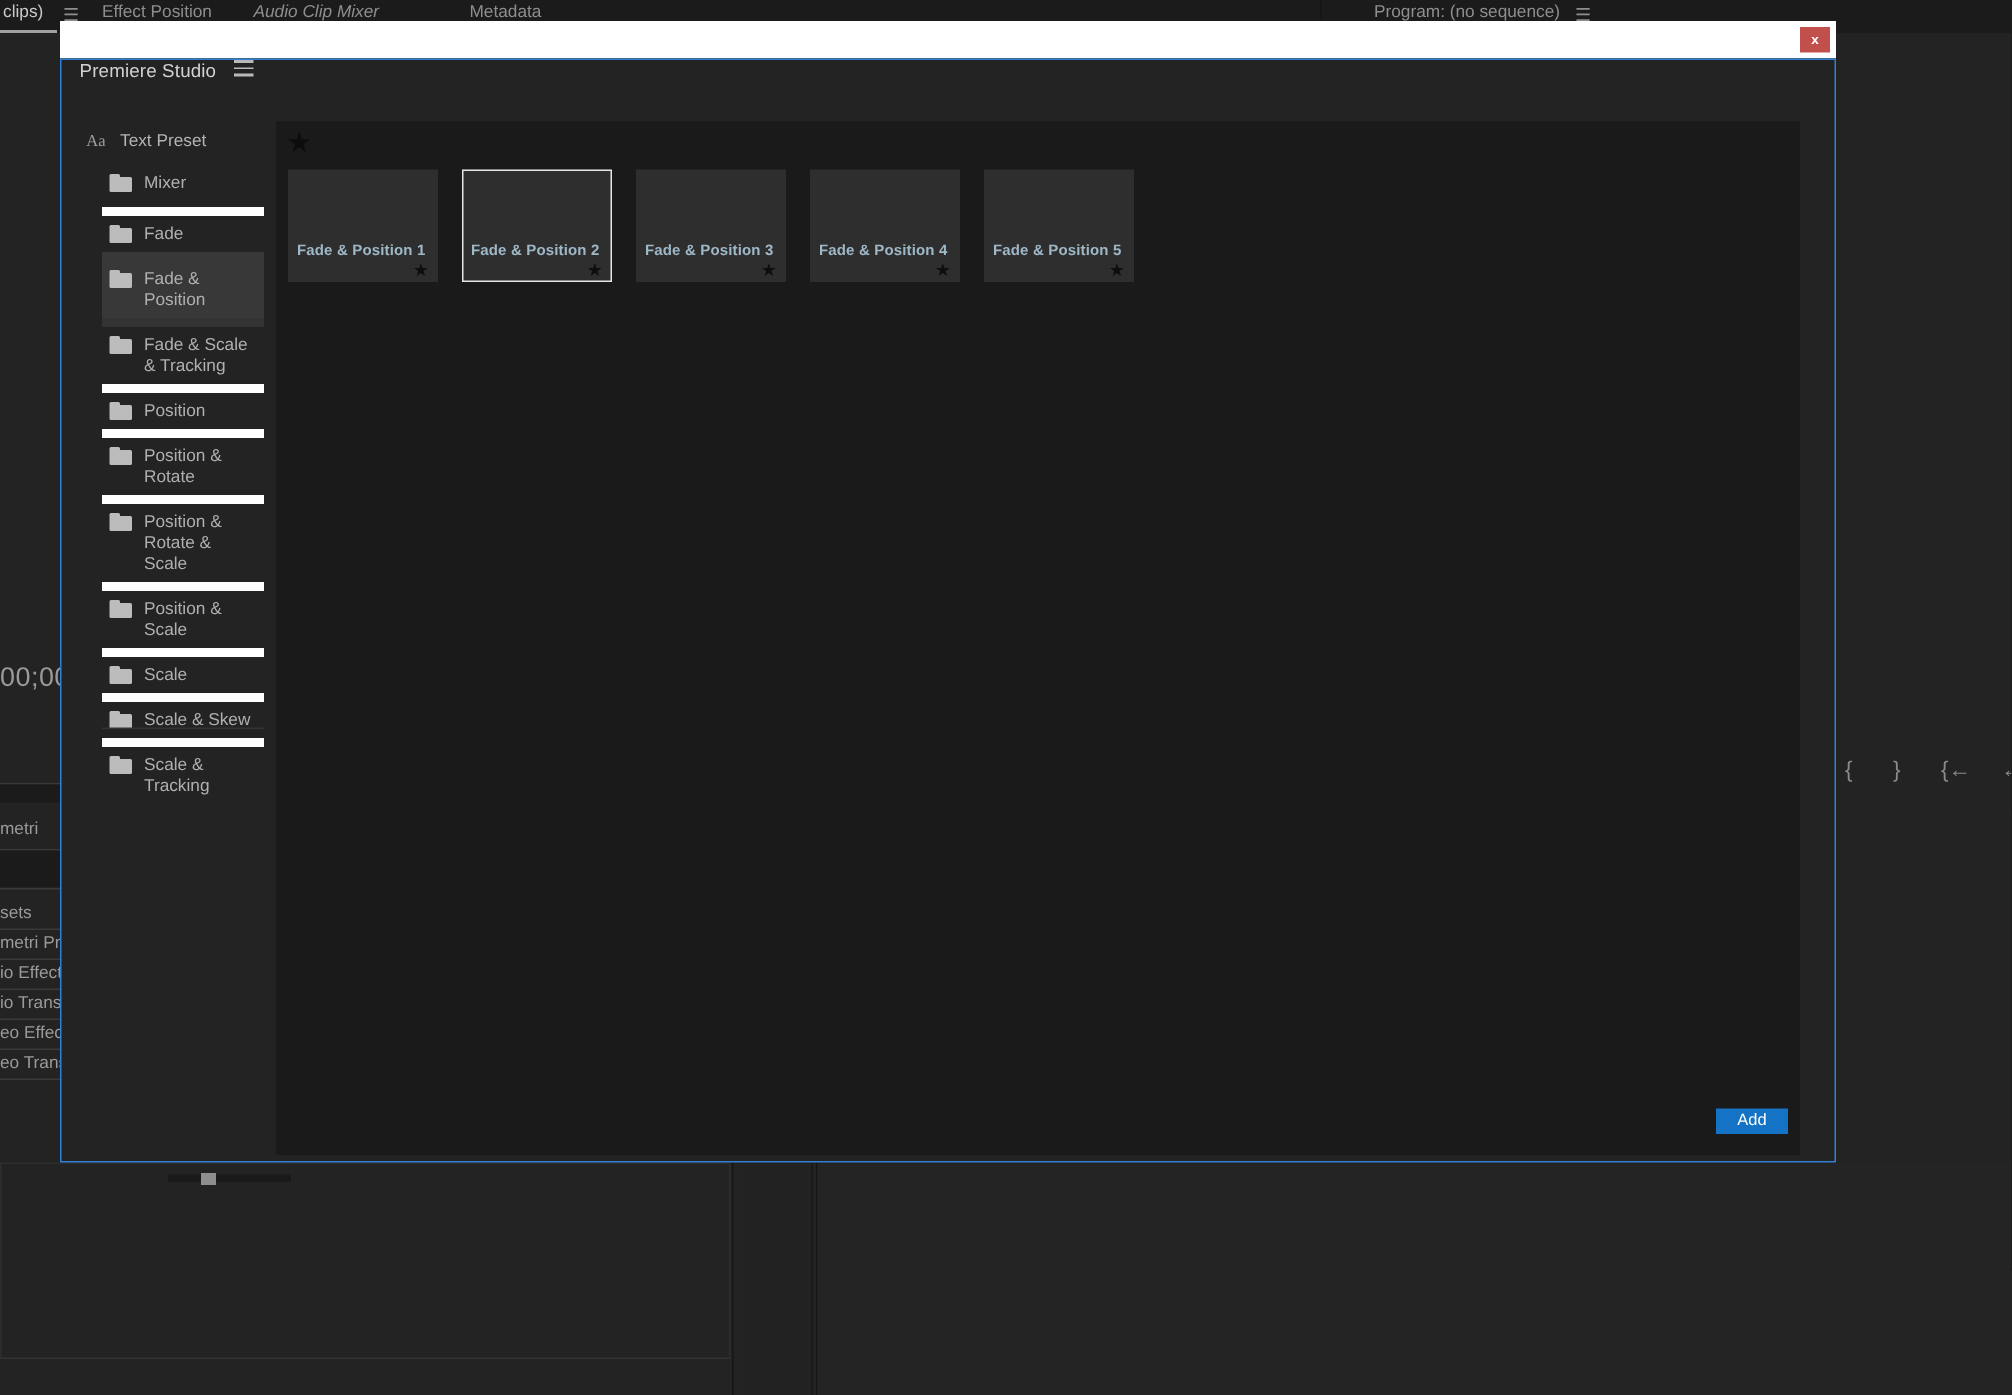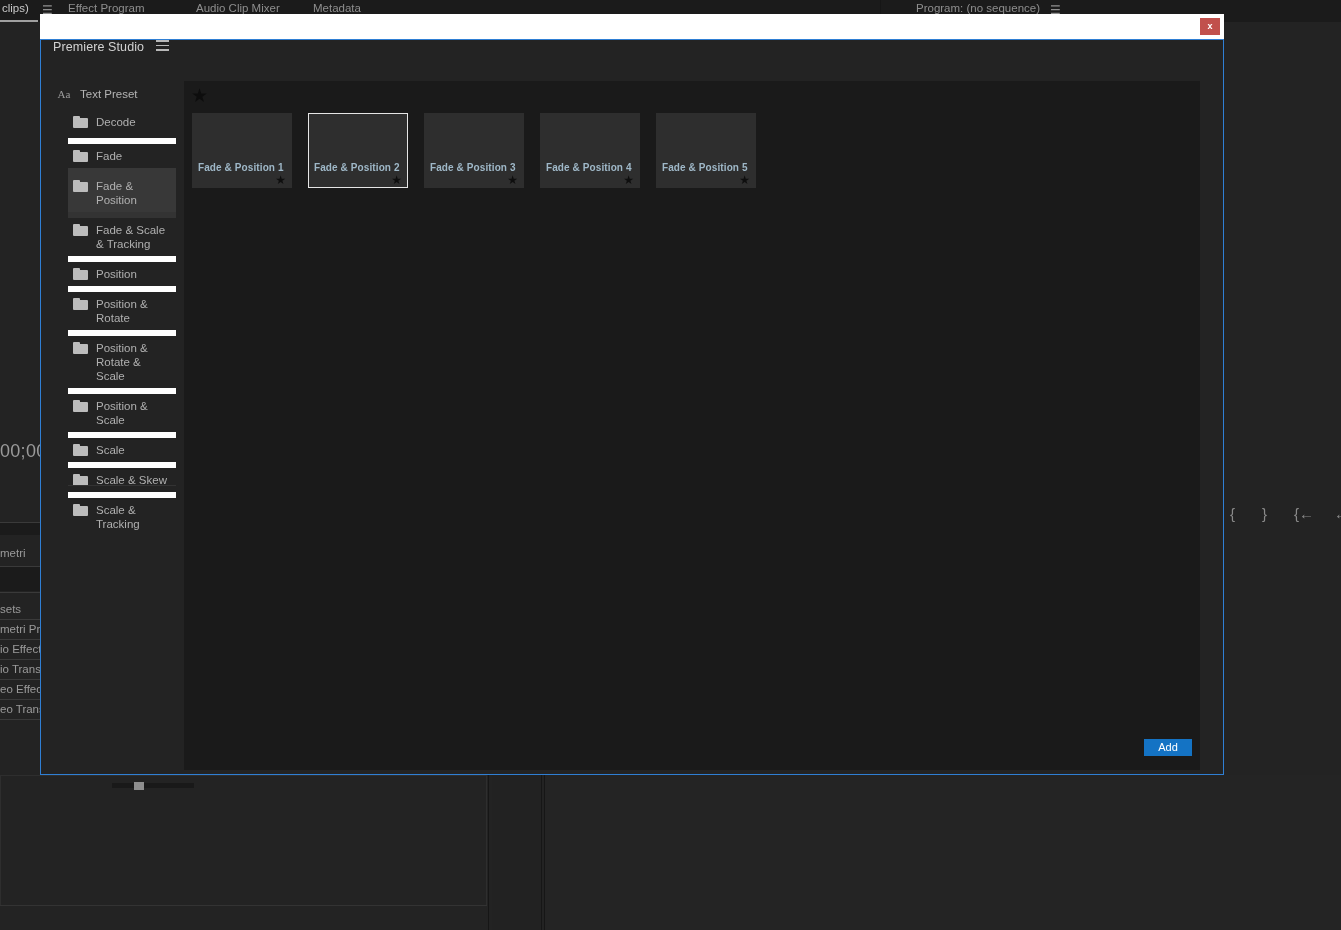--- a/index.html
+++ b/index.html
@@ -243,22 +243,22 @@
 <body>
 
 <div id="root">
 
   <div class="bg-layer">
 
     <div class="bg-topbar"></div>
     <div class="bg-tab active" style="left:2px;">clips)</div>
     <div class="bg-tab-underline" style="left:0px; top:20px; width:38px;"></div>
     <div class="bg-menu-glyph" style="left:42px; top:3px;">☰</div>
-    <div class="bg-tab" style="left:68px;">Effect Program</div>
-    <div class="bg-tab" style="left:196px;">Audio Clip Mixer</div>
+    <div class="bg-tab" style="left:68px;">Effect Position</div>
+    <div class="bg-tab" style="left:169px;font-style:italic;">Audio Clip Mixer</div>
     <div class="bg-tab" style="left:313px;">Metadata</div>
 
     <div class="bg-vdiv" style="left:880px; top:0; height:22px;"></div>
     <div class="bg-tab" style="left:916px;">Program: (no sequence)</div>
     <div class="bg-menu-glyph" style="left:1050px; top:3px;">☰</div>
 
     <div class="bg-left-panel"></div>
     <div class="bg-timecode">00;00</div>
     <div class="bg-sep" style="left:0; top:522px; width:40px;"></div>
     <div class="bg-strip-dark" style="left:0; top:523px; width:40px; height:12px;"></div>
@@ -320,21 +320,21 @@
     </div>
 
     <div class="sidebar">
       <div class="sidebar-head">
         <span class="icon-aa">Aa</span>
         <span class="sidebar-head-label">Text Preset</span>
       </div>
       <div class="sidebar-list">
         <div class="sb-item">
           <span class="icon-folder"></span>
-          <span class="sb-label">Decode</span>
+          <span class="sb-label">Mixer</span>
         </div>
         <div class="sb-item">
           <span class="icon-folder"></span>
           <span class="sb-label">Fade</span>
         </div>
         <div class="sb-item selected">
           <span class="icon-folder"></span>
           <span class="sb-label">Fade &amp; Position</span>
         </div>
         <div class="sb-item">

